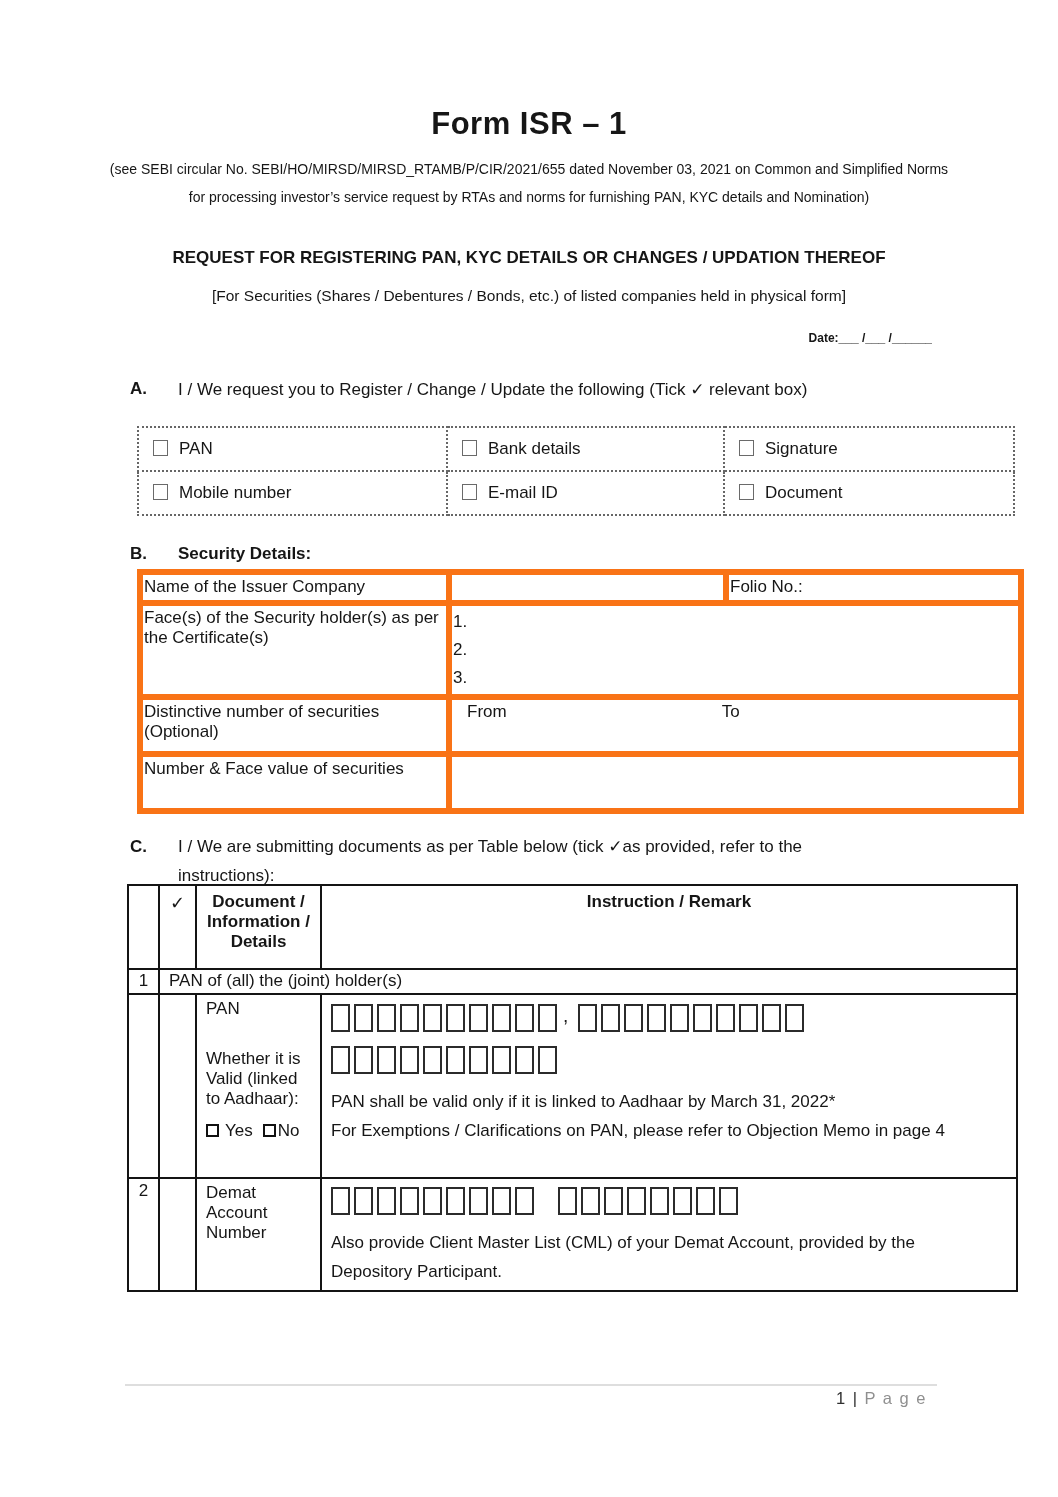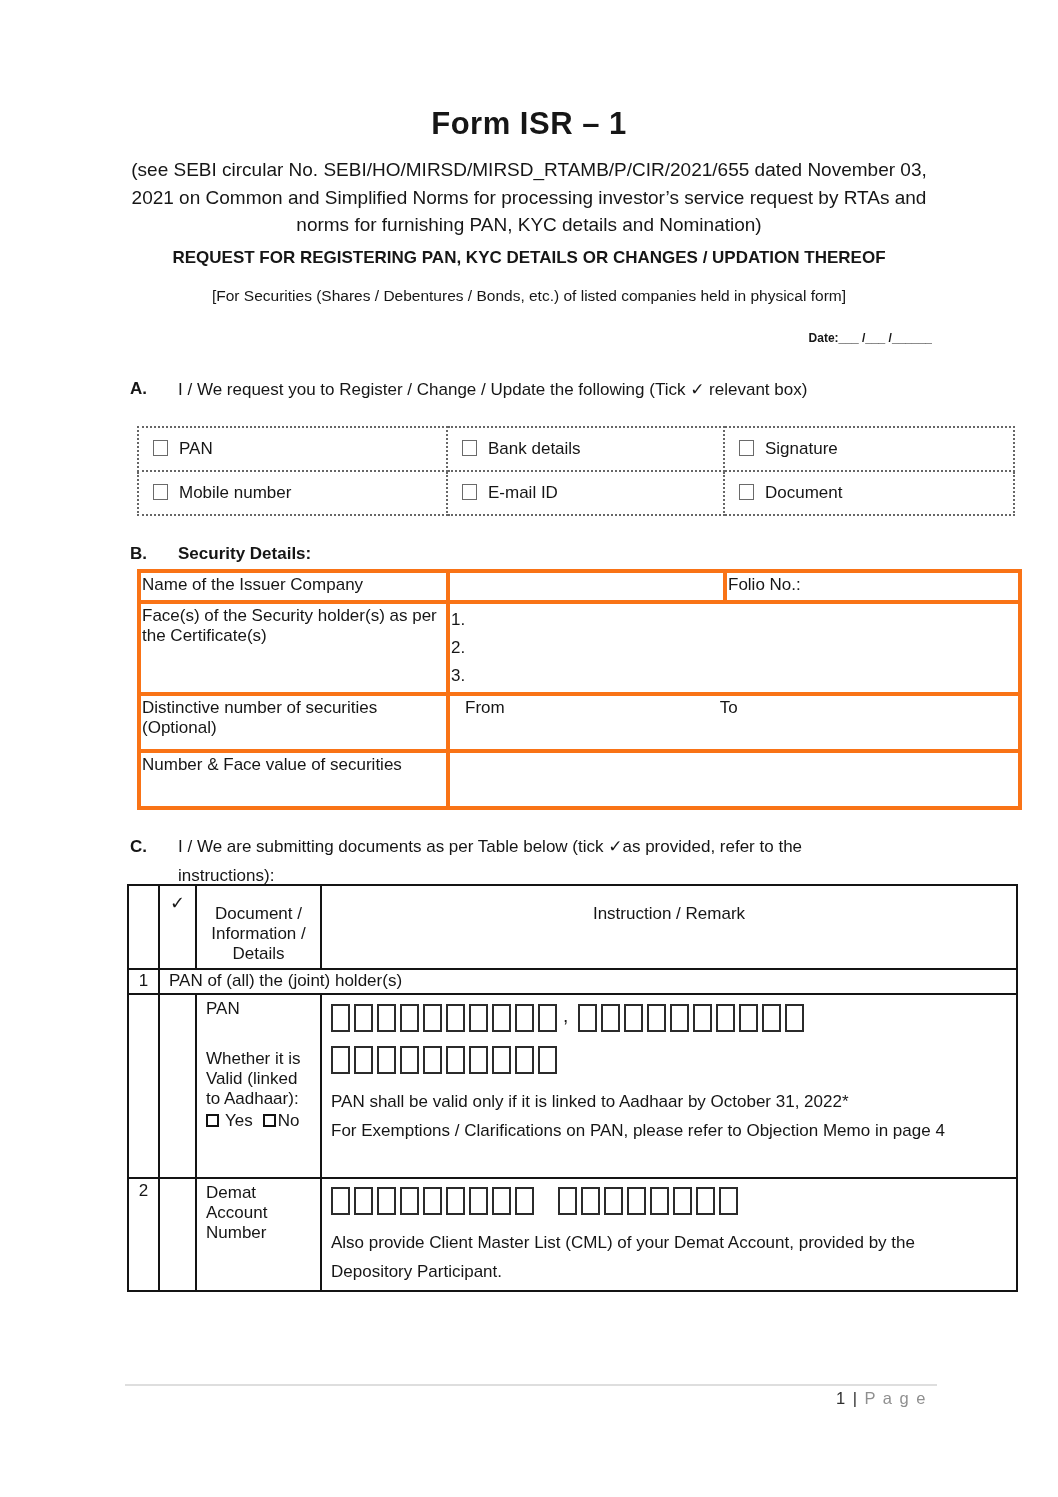--- a/index.html
+++ b/index.html
@@ -7,63 +7,63 @@
   body {
     width: 1058px; height: 1497px;
     position: relative;
     font-family: "Liberation Sans", sans-serif;
     color: #161616;
   }
   .abs { position: absolute; }
   .bold { font-weight: normal; }
 
   .title { top: 106px; left: 0; width: 100%; text-align: center; font-size: 31px; font-weight: bold; letter-spacing: .5px; }
-  .subtitle { top: 156px; left: 109px; width: 840px; text-align: center; font-size: 19px; line-height: 27.5px; }
+  .subtitle { top: 156px; left: 109px; width: 840px; text-align: center; font-size: 14px; line-height: 27.5px; }
   .req-heading { top: 248px; left: 0; width: 100%; text-align: center; font-size: 17px; font-weight: bold; }
   .req-sub { top: 287px; left: 0; width: 100%; text-align: center; font-size: 15.5px; }
   .date-line { top: 331px; right: 126px; font-size: 12px; font-weight: bold; }
 
   .sec-head { display: flex; font-size: 17px; }
   .sec-letter { font-weight: bold; width: 48px; flex: none; }
   #secA { top: 379px; left: 130px; width: 860px; }
   #secB { top: 544px; left: 130px; }
   #secB .sec-text { font-weight: bold; }
   #secC { top: 832px; left: 130px; width: 850px; line-height: 29px; }
 
   table { border-collapse: collapse; table-layout: fixed; position: absolute; font-size: 17px; color: #161616; }
 
   #tableA { top: 426px; left: 137px; width: 876px; }
   #tableA td { border: 2px dotted #666; height: 44px; padding-left: 14px; vertical-align: middle; }
   .cbx { display: inline-block; width: 15px; height: 16px; border: 1.5px solid #6a6a6a; margin-right: 11px; vertical-align: -2px; background: #fff; }
 
   #tableB { top: 569px; left: 137px; width: 881px; }
-  #tableB td { border: 4px solid #f97316; padding: 2px 1px; vertical-align: top; }
+  #tableB td { border: 6px solid #f97316; padding: 2px 1px; vertical-align: top; }
   .holder-lines { line-height: 28px; }
   .justify-wrap { width: 260px; text-align: justify; }
   .from-label { margin-left: 14px; }
   .to-label { margin-left: 215px; }
 
   #tableC { top: 884px; left: 127px; width: 891px; }
   #tableC td { border: 2px solid #141414; vertical-align: top; padding: 4px 9px; }
-  #tableC .th { font-weight: normal; text-align: center; padding-top: 18px; }
+  #tableC .th { font-weight: bold; text-align: center; padding-top: 6px; }
   #tableC .tick-th { font-weight: normal; text-align: center; font-size: 18px; padding-top: 6px; }
   .num-cell { text-align: center; padding: 2px 0 !important; }
   .row-title-cell { padding: 1px 9px !important; }
 
   .box-row { white-space: nowrap; line-height: 34px; }
   .box-row-2 { margin-top: 8px; }
   .char-box { display: inline-block; width: 19px; height: 28px; border: 2px solid #2b2b2b; margin-right: 4px; vertical-align: middle; background: #fff; }
   .pan-comma { font-size: 19px; margin: 0 10px 0 2px; }
   .demat-gap { margin-left: 20px; }
 
   .note { line-height: 28.5px; max-width: 662px; }
   .note-first { margin-top: 12px; }
 
   .whether { margin-top: 30px; }
-  .yesno { margin-top: 2px; white-space: nowrap; }
+  .yesno { margin-top: 12px; white-space: nowrap; }
   .cbx2 { display: inline-block; width: 13px; height: 13px; border: 2.5px solid #111; margin-right: 6px; vertical-align: -1px; background: #fff; }
   .cbx2.no { margin-left: 10px; margin-right: 2px; }
 
   .footer-rule { top: 1384px; left: 125px; width: 812px; height: 2px; background: #dedede; }
   .footer-text { top: 1389px; right: 131px; font-size: 16.5px; letter-spacing: 1.5px; color: #2f2f2f; }
   .footer-text .sep { margin: 0 6px; }
   .page-word { color: #8f8f8f; }
 </style>
 </head>
 <body>
@@ -178,21 +178,21 @@
         <span class="cbx2"></span><span>Yes</span><span class="cbx2 no"></span><span>No</span>
       </div>
     </td>
     <td>
       <div class="box-row">
         <span><span class="char-box"></span><span class="char-box"></span><span class="char-box"></span><span class="char-box"></span><span class="char-box"></span><span class="char-box"></span><span class="char-box"></span><span class="char-box"></span><span class="char-box"></span><span class="char-box"></span></span><span class="pan-comma">,</span><span><span class="char-box"></span><span class="char-box"></span><span class="char-box"></span><span class="char-box"></span><span class="char-box"></span><span class="char-box"></span><span class="char-box"></span><span class="char-box"></span><span class="char-box"></span><span class="char-box"></span></span>
       </div>
       <div class="box-row box-row-2">
         <span><span class="char-box"></span><span class="char-box"></span><span class="char-box"></span><span class="char-box"></span><span class="char-box"></span><span class="char-box"></span><span class="char-box"></span><span class="char-box"></span><span class="char-box"></span><span class="char-box"></span></span>
       </div>
-      <div class="note note-first">PAN shall be valid only if it is linked to Aadhaar by October 31, 2022*</div>
+      <div class="note note-first">PAN shall be valid only if it is linked to Aadhaar by March 31, 2022*</div>
       <div class="note">For Exemptions / Clarifications on PAN, please refer to Objection Memo in page 4</div>
     </td>
   </tr>
   <tr style="height:98px">
     <td class="num-cell">2</td>
     <td></td>
     <td><span>Demat Account Number</span></td>
     <td>
       <div class="box-row">
         <span><span class="char-box"></span><span class="char-box"></span><span class="char-box"></span><span class="char-box"></span><span class="char-box"></span><span class="char-box"></span><span class="char-box"></span><span class="char-box"></span><span class="char-box"></span></span><span class="demat-gap"><span class="char-box"></span><span class="char-box"></span><span class="char-box"></span><span class="char-box"></span><span class="char-box"></span><span class="char-box"></span><span class="char-box"></span><span class="char-box"></span></span>

